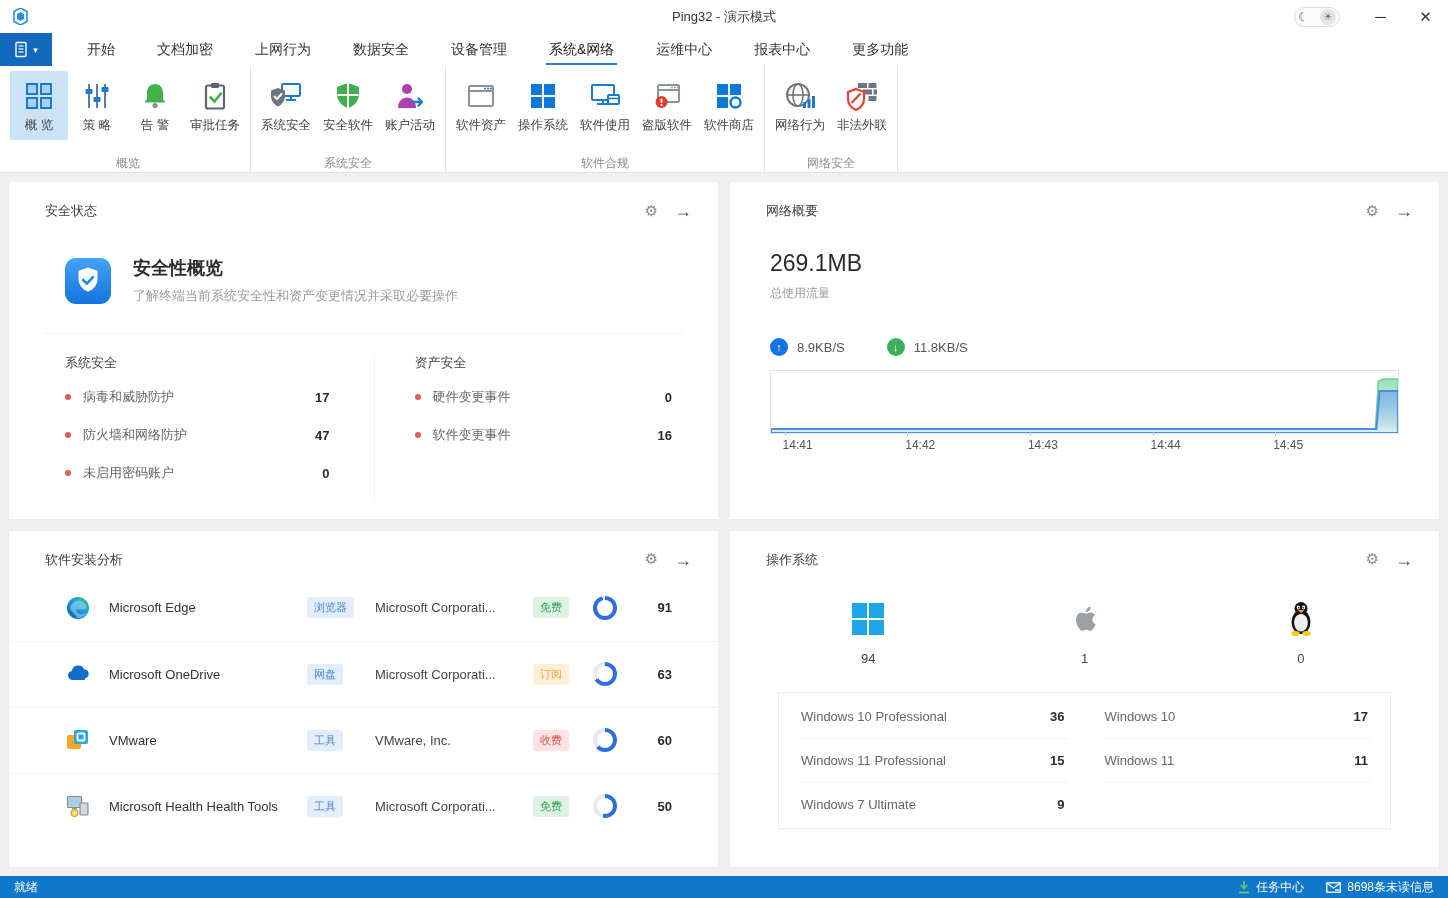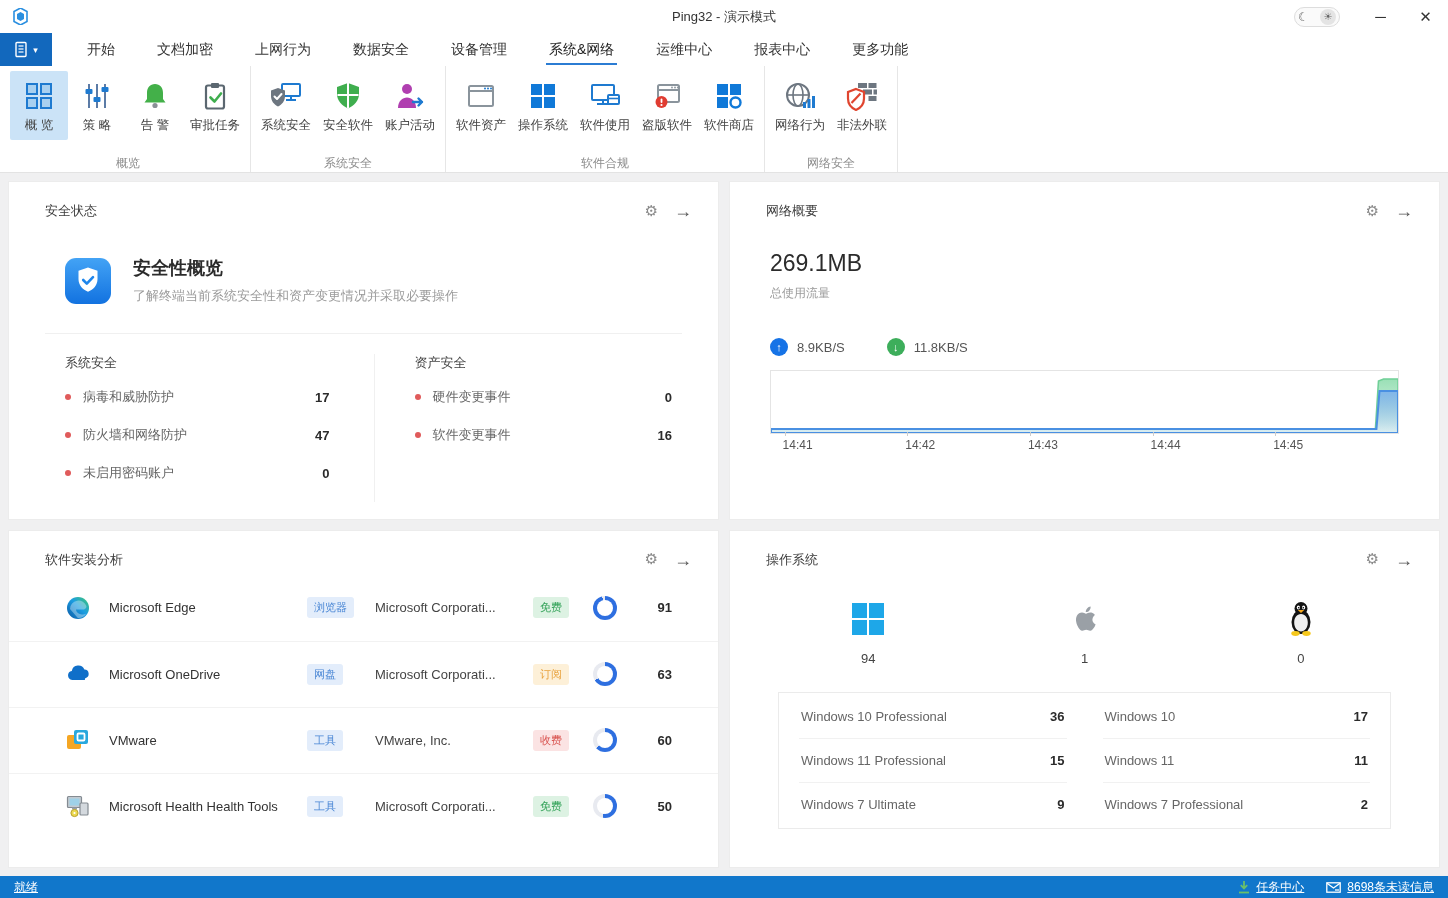--- a/index.html
+++ b/index.html
@@ -96,21 +96,21 @@
   .os-plats { display:flex; padding:28px 30px 0; }
   .os-plat { flex:1; display:flex; flex-direction:column; align-items:center; gap:14px; }
   .os-plat-ic { height:40px; display:flex; align-items:flex-end; justify-content:center; }
   .os-plat-count { font-size:13px; color:#444; }
   .os-table { margin:26px 48px 0; border:1px solid #ebebeb; padding:2px 20px; display:grid; grid-template-columns:1fr 1fr; column-gap:36px; }
   .os-cell { display:flex; align-items:center; padding:14px 2px; border-bottom:1px solid #f1f1f1; }
   .os-cell.lastrow { border-bottom:none; }
   .os-cell .os-label { color:#666; font-size:13px; }
   .os-cell .os-value { margin-left:auto; font-weight:bold; font-size:13px; color:#2b2b2b; }
   
-  .statusbar { height:22px; background:#1177cb; color:#fff; display:flex; align-items:center; font-size:12px; padding:0 14px; flex:0 0 auto;text-decoration:underline; }
+  .statusbar { height:22px; background:#1177cb; color:#fff; display:flex; align-items:center; font-size:12px; padding:0 14px; flex:0 0 auto; }
   .status-right { margin-left:auto; display:flex; align-items:center; gap:22px; }
   .status-item { display:flex; align-items:center; gap:6px; cursor:pointer; }
 </style>
 </head>
 <body>
 
 <div class="titlebar">
   <span class="app-logo">
     <svg width="15" height="17" viewBox="0 0 15 17">
         <polygon points="7.5,0 14,3.5 14,13.5 7.5,17 1,13.5 1,3.5" fill="none" stroke="#2a8fe0" stroke-width="1.6"></polygon>
@@ -625,24 +625,20 @@
         <span class="os-value">15</span>
       </div>
       <div class="os-cell">
         <span class="os-label">Windows 11</span>
         <span class="os-value">11</span>
       </div>
       <div class="os-cell lastrow">
         <span class="os-label">Windows 7 Ultimate</span>
         <span class="os-value">9</span>
       </div>
-      <div class="os-cell lastrow">
-        <span class="os-label">Windows 7 Professional</span>
-        <span class="os-value">2</span>
-      </div>
     </div>
   </div>
 </div>
 
 <div class="statusbar">
   <span>就绪</span>
   <div class="status-right">
     <span class="status-item">
       <svg width="12" height="13" viewBox="0 0 12 13">
           <path d="M6 0 v7 M2.8 4.2 L6 7.4 L9.2 4.2" fill="none" stroke="#6abf6a" stroke-width="1.8"></path>

